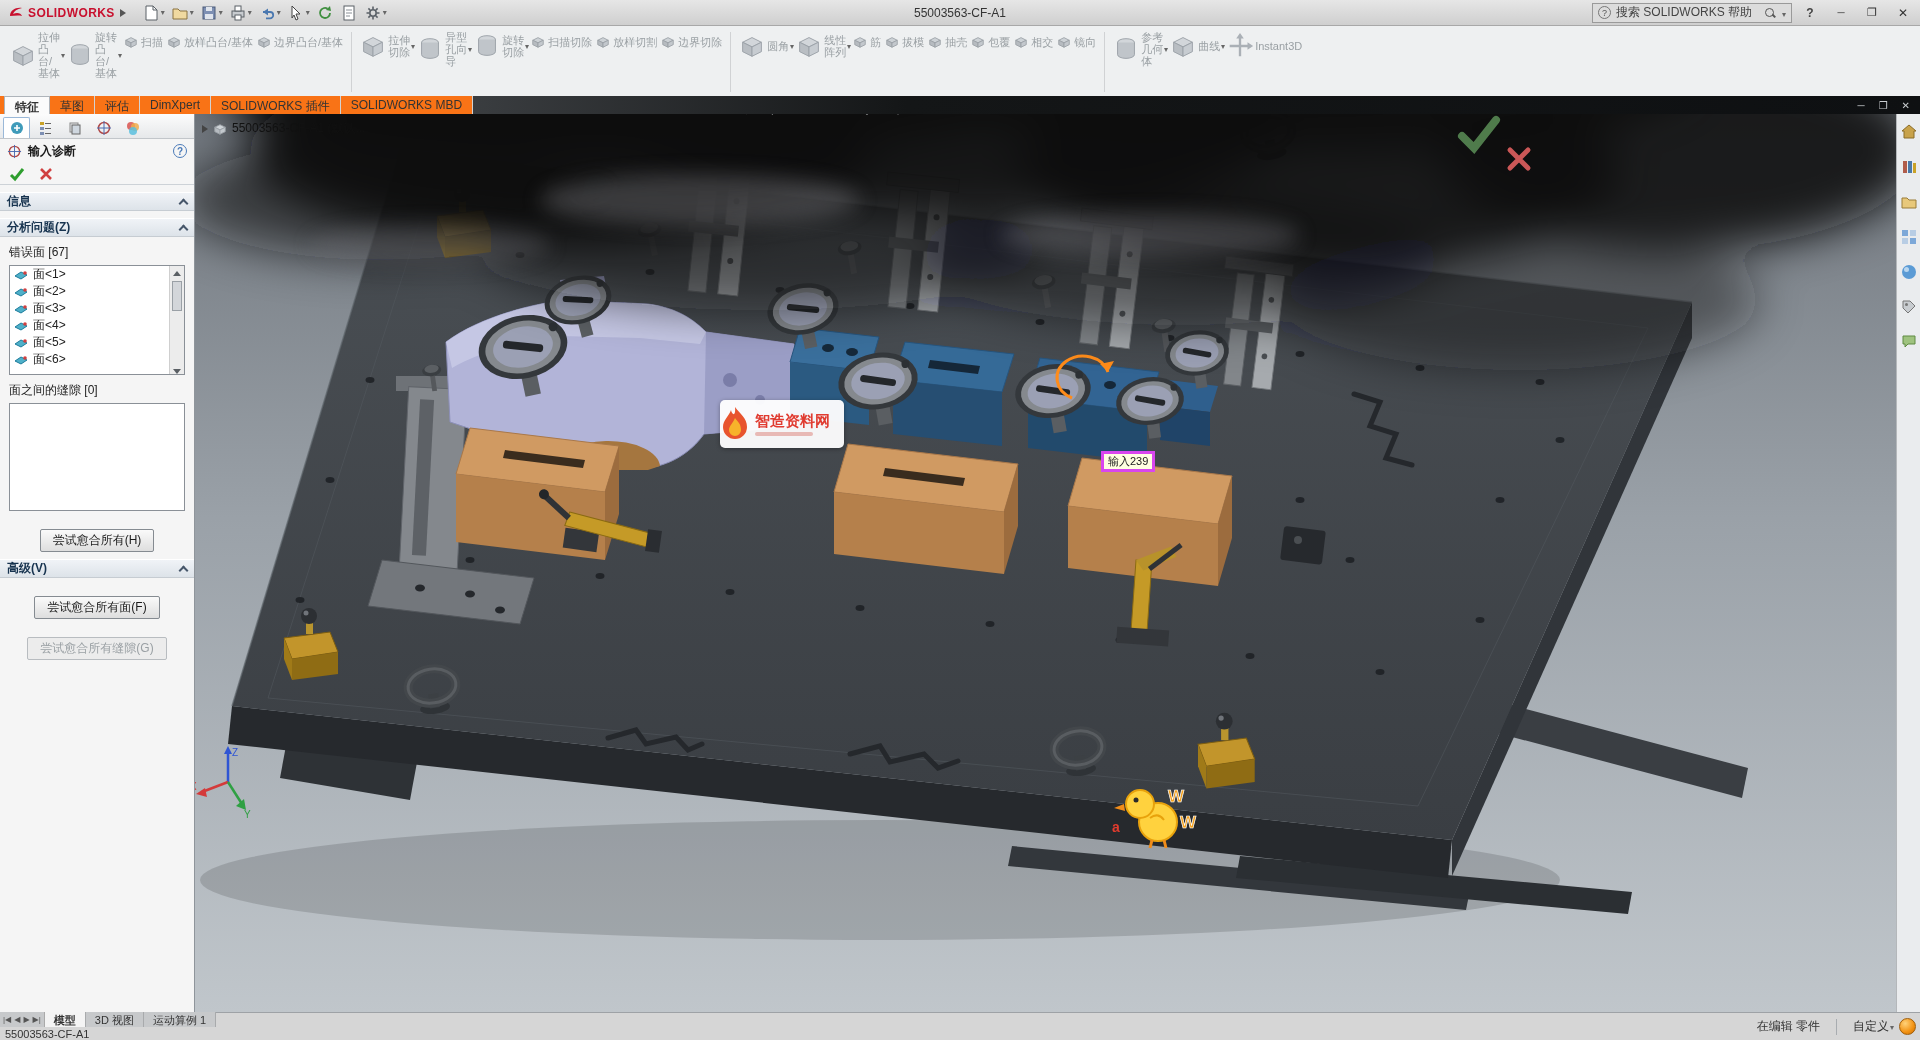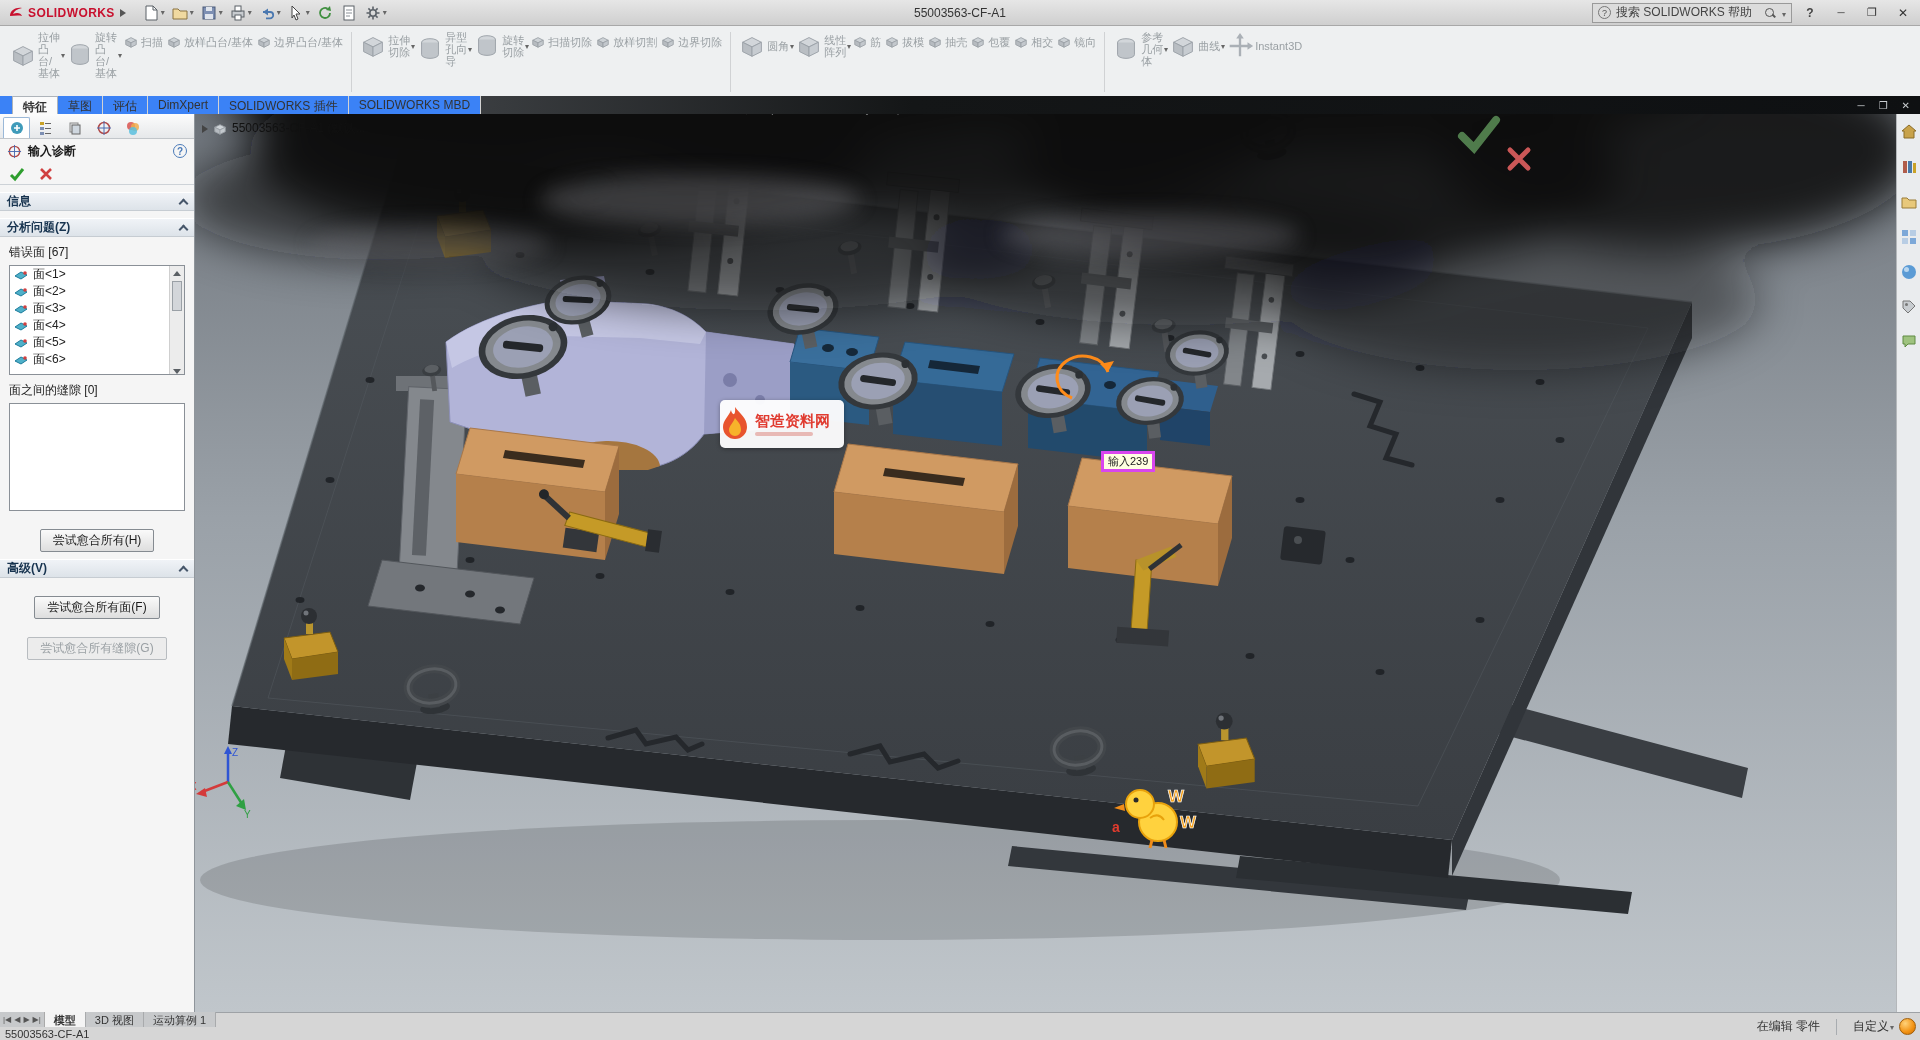--- a/index.html
+++ b/index.html
@@ -32,21 +32,21 @@
   .rgroup{display:flex;align-items:flex-start;padding:1px 4px}
   .rsep{width:1px;background:#d0d2d4;margin:4px 2px}
   .rlarge{width:57px;display:flex;flex-direction:row;align-items:center;color:#9aa0a4;font-size:11px;line-height:12px;text-align:left;padding-top:2px}
   .rlarge .ric{width:30px;height:30px}
   .rsmallcol{display:flex;flex-direction:row;gap:4px;padding:5px 2px 0 2px}
   .rsmall{display:flex;align-items:center;gap:3px;color:#9aa0a4;font-size:11px;height:16px;white-space:nowrap}
   .rsmall .ric{width:14px;height:14px}
 
   
   .tabrow{position:absolute;top:96px;left:0;right:0;height:18px;display:flex;z-index:14}
-  .tabs{display:flex;background:#3b82f6;padding-left:12px}
+  .tabs{display:flex;background:#f97316;padding-left:4px}
   .tab{padding:2px 10px 0;color:#333;border-right:1px solid #d2d2d2;white-space:nowrap}
   .tab.active{background:#fbfbfb;border:1px solid #aeb4ba;border-bottom:none;font-weight:bold}
   .tabrow-rest{flex:1;background:linear-gradient(90deg,#3a3d40,#141617 30%,#0e1012);display:flex;align-items:center;justify-content:flex-end;gap:14px;padding-right:10px}
   .docbtn{color:#c9cdd0;font-size:10px;display:flex;align-items:center}
   .docbtn.min::after{content:"─"}
   .docbtn.rest::after{content:"❐"}
   .docbtn.close::after{content:"✕"}
 
   
   .leftpanel{position:absolute;top:114px;left:0;width:195px;bottom:28px;background:#f5f5f5;border-right:1px solid #8f959b;overflow:hidden;z-index:10}

